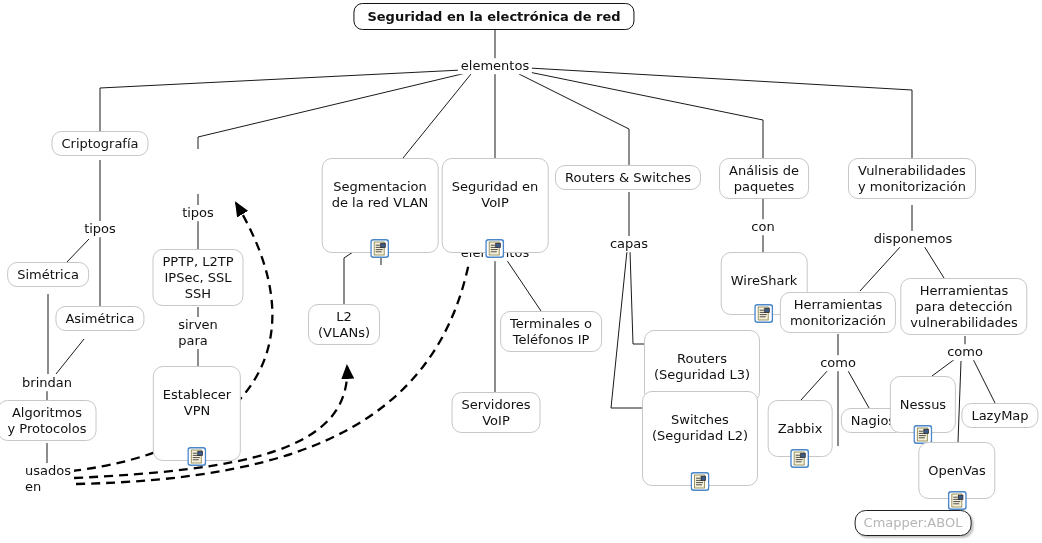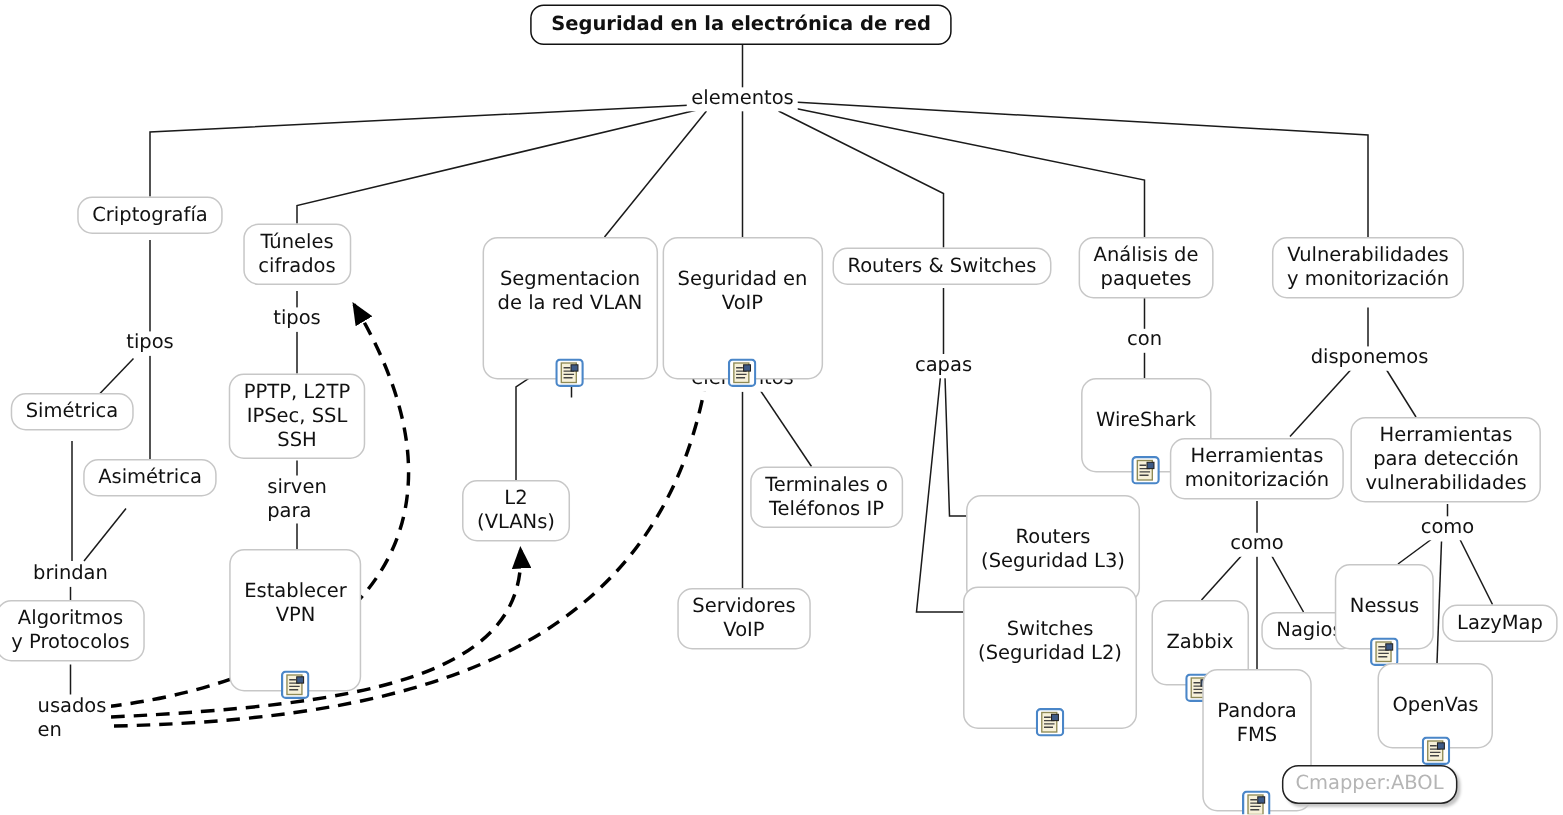--- a/index.html
+++ b/index.html
@@ -110,22 +110,20 @@
   <div class="lbl" style="left:913px;top:239px">disponemos</div>
   <div class="lbl" style="left:198px;top:333px">sirven
 para</div>
   <div class="lbl" style="left:47px;top:383px">brindan</div>
   <div class="lbl" style="left:48px;top:479px">usados
 en</div>
   <div class="lbl" style="left:838px;top:363px">como</div>
   <div class="lbl" style="left:965px;top:352px">como</div>
 
   <div class="node" style="left:100px;top:131px">Criptografía</div>
-  <div class="node" style="left:198px;top:149px">Túneles
-cifrados</div>
 
   <div class="node icon-pad" style="left:380px;top:158px">
     <span>Segmentacion
 de la red VLAN</span>
     <span class="res">
   <svg width="19" height="19" viewBox="0 0 19 19" xmlns="http://www.w3.org/2000/svg">
     <rect x="0.75" y="0.75" width="17.5" height="17.5" rx="2.5" fill="#ffffff" stroke="#4a86c8" stroke-width="1.5"></rect>
     <rect x="4" y="3" width="10" height="13" fill="#f7f1d9" stroke="#8f8a55" stroke-width="0.9"></rect>
     <path d="M5.5 6.2h4.5 M5.5 8.4h7 M5.5 10.6h7 M5.5 12.8h6" stroke="#444" stroke-width="0.95" fill="none"></path>
     <rect x="10.5" y="4.2" width="4.6" height="4.2" fill="#3d5a86" stroke="#222" stroke-width="0.7"></rect>
@@ -167,21 +165,21 @@
   <svg width="19" height="19" viewBox="0 0 19 19" xmlns="http://www.w3.org/2000/svg">
     <rect x="0.75" y="0.75" width="17.5" height="17.5" rx="2.5" fill="#ffffff" stroke="#4a86c8" stroke-width="1.5"></rect>
     <rect x="4" y="3" width="10" height="13" fill="#f7f1d9" stroke="#8f8a55" stroke-width="0.9"></rect>
     <path d="M5.5 6.2h4.5 M5.5 8.4h7 M5.5 10.6h7 M5.5 12.8h6" stroke="#444" stroke-width="0.95" fill="none"></path>
     <rect x="10.5" y="4.2" width="4.6" height="4.2" fill="#3d5a86" stroke="#222" stroke-width="0.7"></rect>
   </svg>
 </span>
   </div>
 
 
-  <div class="node" style="left:344px;top:320px">L2
+  <div class="node" style="left:344px;top:304px">L2
 (VLANs)</div>
   <div class="node" style="left:551px;top:311px">Terminales o
 Teléfonos IP</div>
   <div class="node" style="left:496px;top:392px">Servidores
 VoIP</div>
 
   <div class="node" style="left:702px;top:330px">
     <span>Routers
 (Seguridad L3)</span>
     <span class="res">
@@ -232,32 +230,20 @@
     <rect x="0.75" y="0.75" width="17.5" height="17.5" rx="2.5" fill="#ffffff" stroke="#4a86c8" stroke-width="1.5"></rect>
     <rect x="4" y="3" width="10" height="13" fill="#f7f1d9" stroke="#8f8a55" stroke-width="0.9"></rect>
     <path d="M5.5 6.2h4.5 M5.5 8.4h7 M5.5 10.6h7 M5.5 12.8h6" stroke="#444" stroke-width="0.95" fill="none"></path>
     <rect x="10.5" y="4.2" width="4.6" height="4.2" fill="#3d5a86" stroke="#222" stroke-width="0.7"></rect>
   </svg>
 </span>
   </div>
 
   <div class="node" style="left:873px;top:408px">Nagios</div>
 
-  <div class="node icon-pad" style="left:838px;top:446px">
-    <span>Pandora
-FMS</span>
-    <span class="res">
-  <svg width="19" height="19" viewBox="0 0 19 19" xmlns="http://www.w3.org/2000/svg">
-    <rect x="0.75" y="0.75" width="17.5" height="17.5" rx="2.5" fill="#ffffff" stroke="#4a86c8" stroke-width="1.5"></rect>
-    <rect x="4" y="3" width="10" height="13" fill="#f7f1d9" stroke="#8f8a55" stroke-width="0.9"></rect>
-    <path d="M5.5 6.2h4.5 M5.5 8.4h7 M5.5 10.6h7 M5.5 12.8h6" stroke="#444" stroke-width="0.95" fill="none"></path>
-    <rect x="10.5" y="4.2" width="4.6" height="4.2" fill="#3d5a86" stroke="#222" stroke-width="0.7"></rect>
-  </svg>
-</span>
-  </div>
 
   <div class="node" style="left:923px;top:376px">
     <span>Nessus</span>
     <span class="res">
   <svg width="19" height="19" viewBox="0 0 19 19" xmlns="http://www.w3.org/2000/svg">
     <rect x="0.75" y="0.75" width="17.5" height="17.5" rx="2.5" fill="#ffffff" stroke="#4a86c8" stroke-width="1.5"></rect>
     <rect x="4" y="3" width="10" height="13" fill="#f7f1d9" stroke="#8f8a55" stroke-width="0.9"></rect>
     <path d="M5.5 6.2h4.5 M5.5 8.4h7 M5.5 10.6h7 M5.5 12.8h6" stroke="#444" stroke-width="0.95" fill="none"></path>
     <rect x="10.5" y="4.2" width="4.6" height="4.2" fill="#3d5a86" stroke="#222" stroke-width="0.7"></rect>
   </svg>

